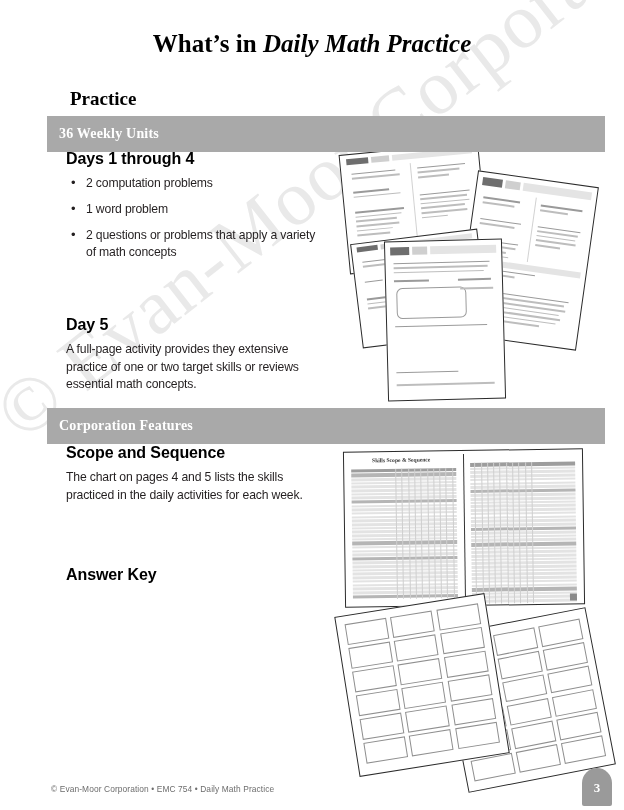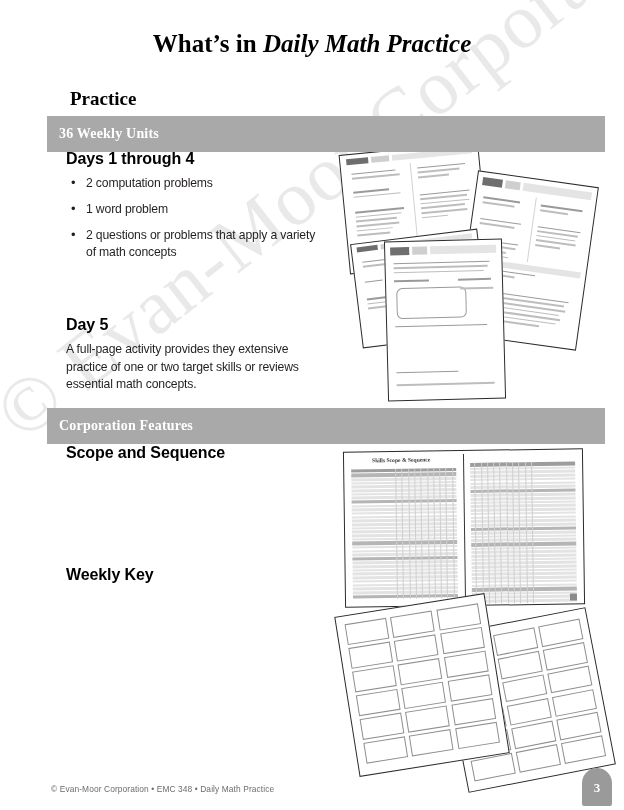--- a/index.html
+++ b/index.html
@@ -184,24 +184,25 @@
     <div class="sub-head">Day 5</div>
     <div class="body-p">A full-page activity provides they extensive practice of one or two target skills or reviews essential math concepts.</div>
   </div>
 
   <div class="section-bar" id="bar-additional">
     <span>Corporation Features</span>
   </div>
 
   <div class="col-left blk" id="blk-scope">
     <div class="sub-head">Scope and Sequence</div>
+    <div class="body-p">The chart on pages 4 and 5 lists the skills practiced in the daily activities for each week.</div>
   </div>
 
   <div class="col-left blk" id="blk-answer">
-    <div class="sub-head">Weekly Key</div>
+    <div class="sub-head">Answer Key</div>
   </div>
 
   <div class="thumbs">
 
     <div class="sheet" style="left:344px; top:148px; width:140px; height:120px; transform:rotate(-5.5deg);">
       <div class="hdr">
         <div class="tag-dark"></div>
         <div class="tag-light"></div>
         <div class="hdr-rule"></div>
       </div>
@@ -466,18 +467,18 @@
     <div class="akcell" style="left:36%; top:50%; width:28%; height:13%;"></div>
     <div class="akcell" style="left:67%; top:50%; width:28%; height:13%;"></div>
     <div class="akcell" style="left:5%;  top:65%; width:28%; height:13%;"></div>
     <div class="akcell" style="left:36%; top:65%; width:28%; height:13%;"></div>
     <div class="akcell" style="left:67%; top:65%; width:28%; height:13%;"></div>
     <div class="akcell" style="left:5%;  top:80%; width:28%; height:13%;"></div>
     <div class="akcell" style="left:36%; top:80%; width:28%; height:13%;"></div>
     <div class="akcell" style="left:67%; top:80%; width:28%; height:13%;"></div>
   </div>
 
-  <div class="footer-text">© Evan-Moor Corporation • EMC 348 • Daily Math Practice</div>
+  <div class="footer-text">© Evan-Moor Corporation • EMC 754 • Daily Math Practice</div>
   <div class="page-tab">
     <span>3</span>
   </div>
 
 </div>
 
 </body></html>

